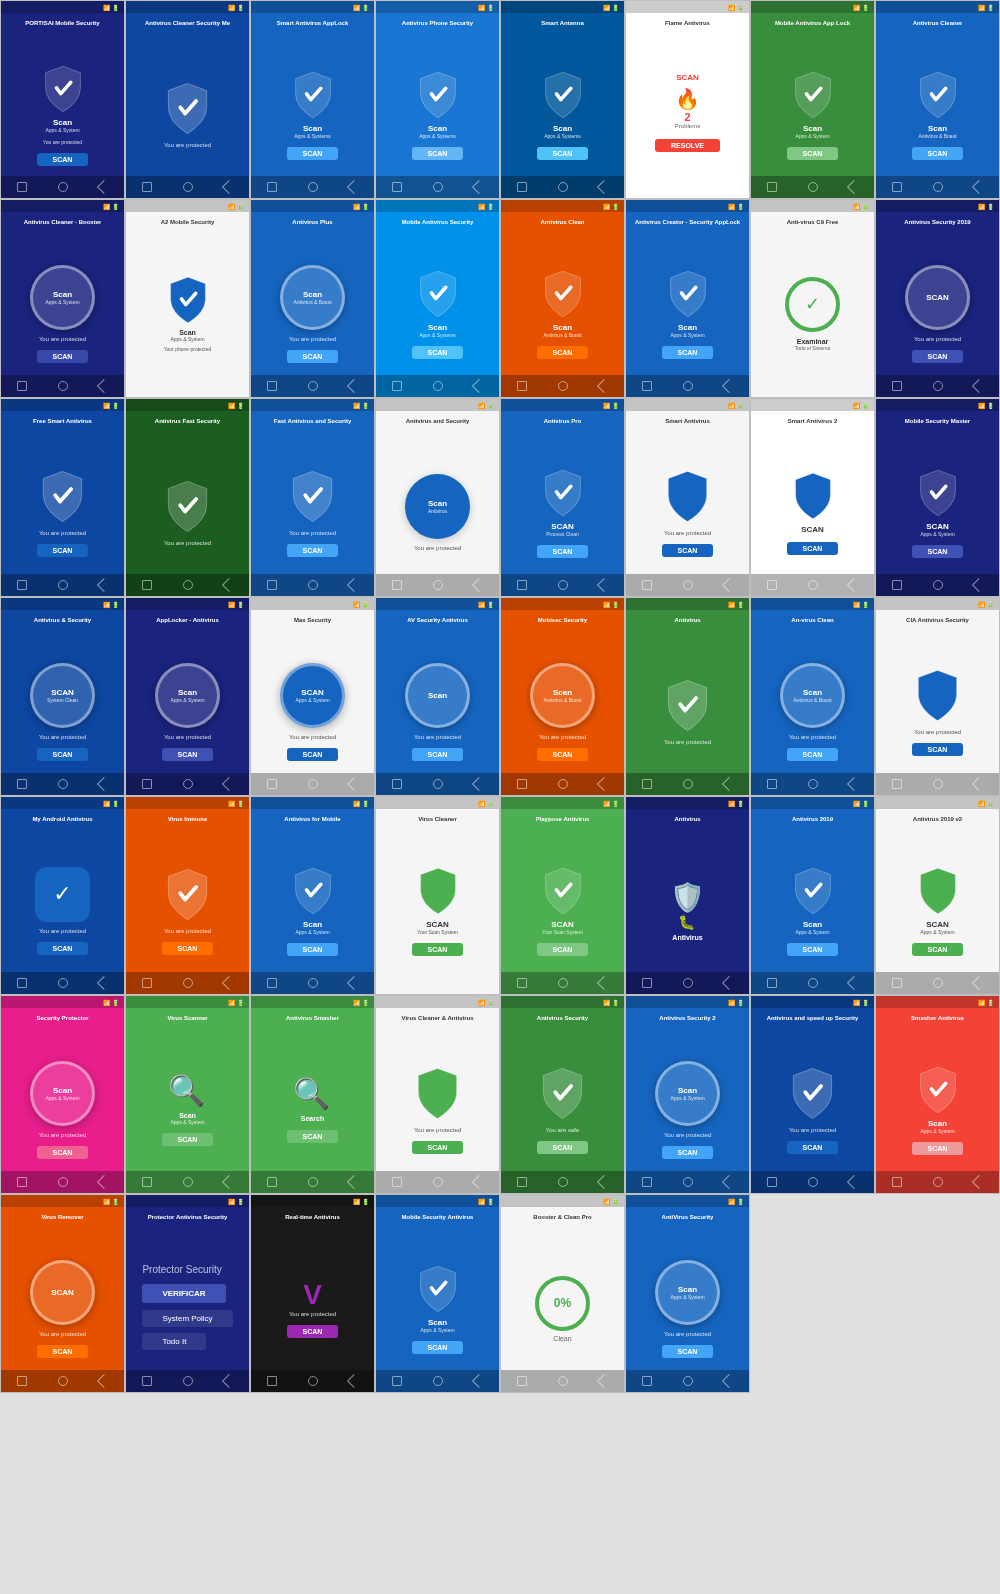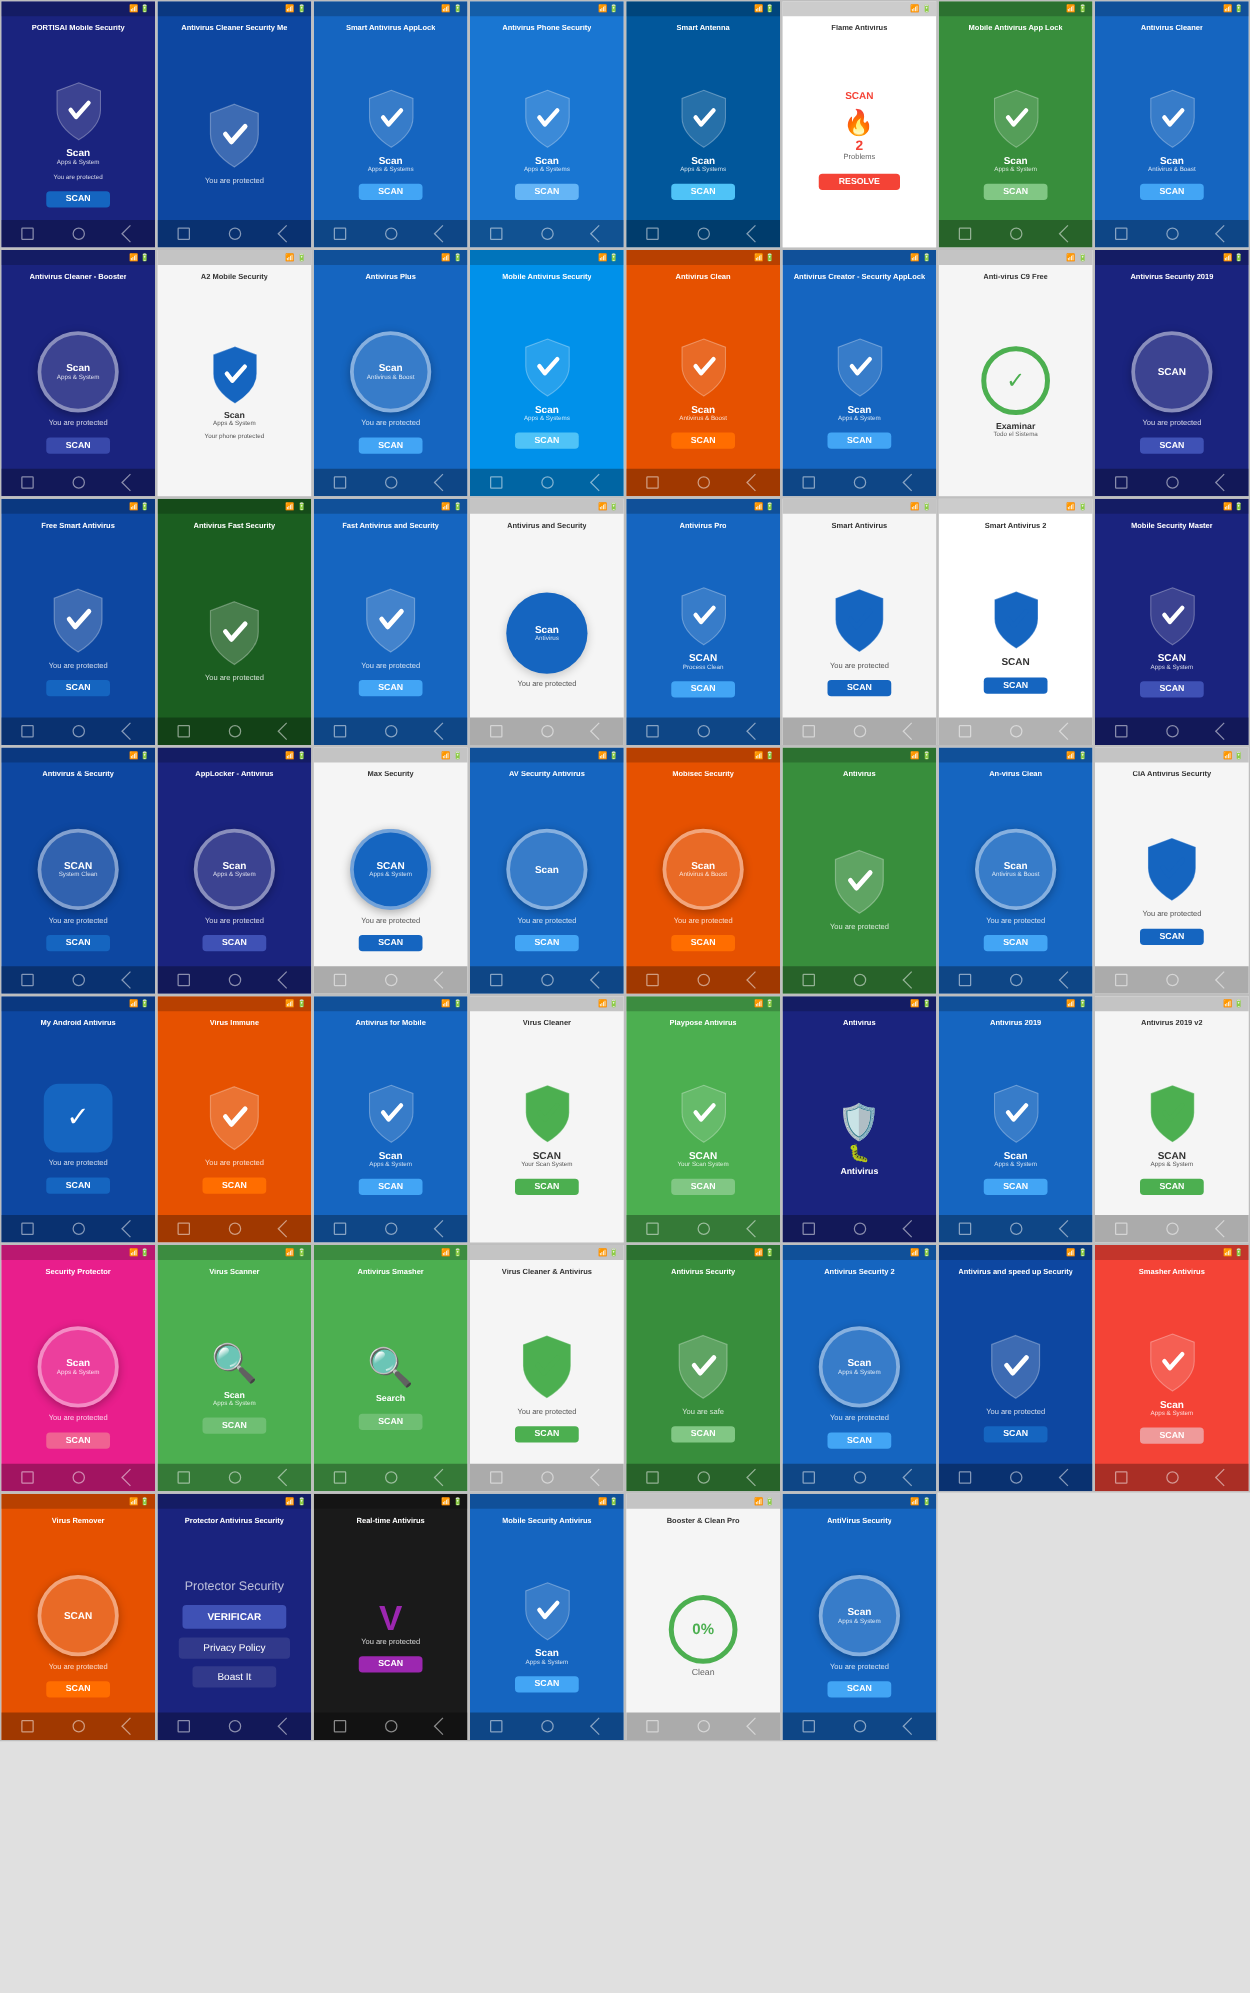--- a/index.html
+++ b/index.html
@@ -1317,25 +1317,25 @@
   </div>
     <div class="app-cell">
     <div class="app-screen" style="background:#1a237e;">
       <div class="status-bar">
         <span>📶 🔋</span>
       </div>
       <div class="app-title-bar" style="color:white;">
         <span style="font-size:6px;overflow:hidden;text-overflow:ellipsis;white-space:nowrap;max-width:115px;">Protector Antivirus Security</span>
       </div>
 
-      <div style="margin-top:30px;display:flex;flex-direction:column;align-items:center;">
+      <div style="margin-top:30px;display:flex;flex-direction:column;align-items:flex-start;">
         <div style="font-size:10px;color:rgba(255,255,255,0.7);margin-bottom:5px;">Protector Security</div>
         <div style="background:#3f51b5;color:white;padding:5px 20px;border-radius:3px;font-size:8px;font-weight:bold;margin:4px 0;">VERIFICAR</div>
-        <div style="background:rgba(255,255,255,0.1);color:white;padding:4px 20px;border-radius:3px;font-size:8px;margin:3px 0;">Privacy Policy</div>
-        <div style="background:rgba(255,255,255,0.1);color:white;padding:4px 20px;border-radius:3px;font-size:8px;margin:3px 0;">Boast It</div>
+        <div style="background:rgba(255,255,255,0.1);color:white;padding:4px 20px;border-radius:3px;font-size:8px;margin:3px 0;">System Policy</div>
+        <div style="background:rgba(255,255,255,0.1);color:white;padding:4px 20px;border-radius:3px;font-size:8px;margin:3px 0;">Todo It</div>
       </div>
 
       <div class="nav-bar">
         <div style="width:10px;height:10px;border:1px solid rgba(255,255,255,0.5);border-radius:1px;"></div>
         <div style="width:10px;height:10px;border:1px solid rgba(255,255,255,0.5);border-radius:50%;"></div>
         <div style="width:10px;height:10px;border-left:1px solid rgba(255,255,255,0.5);border-bottom:1px solid rgba(255,255,255,0.5);transform:rotate(45deg);"></div>
       </div>
     </div>
   </div>
     <div class="app-cell">

